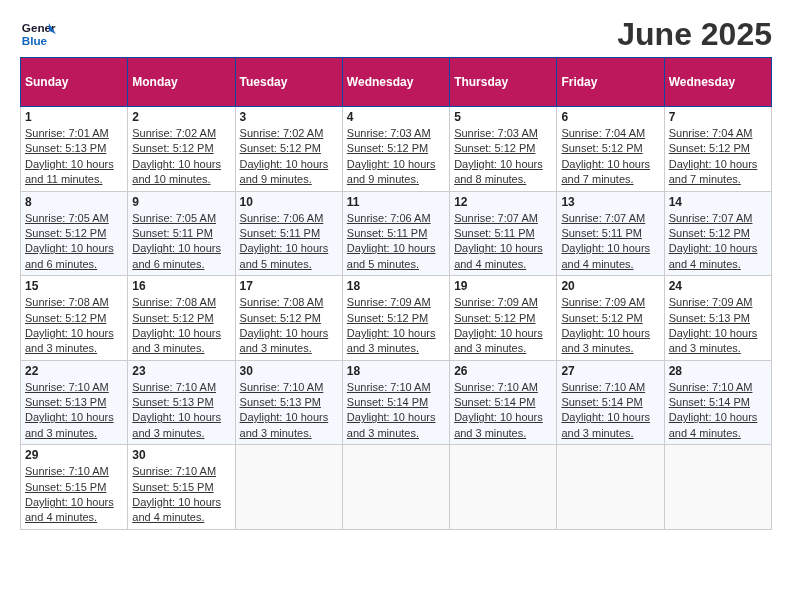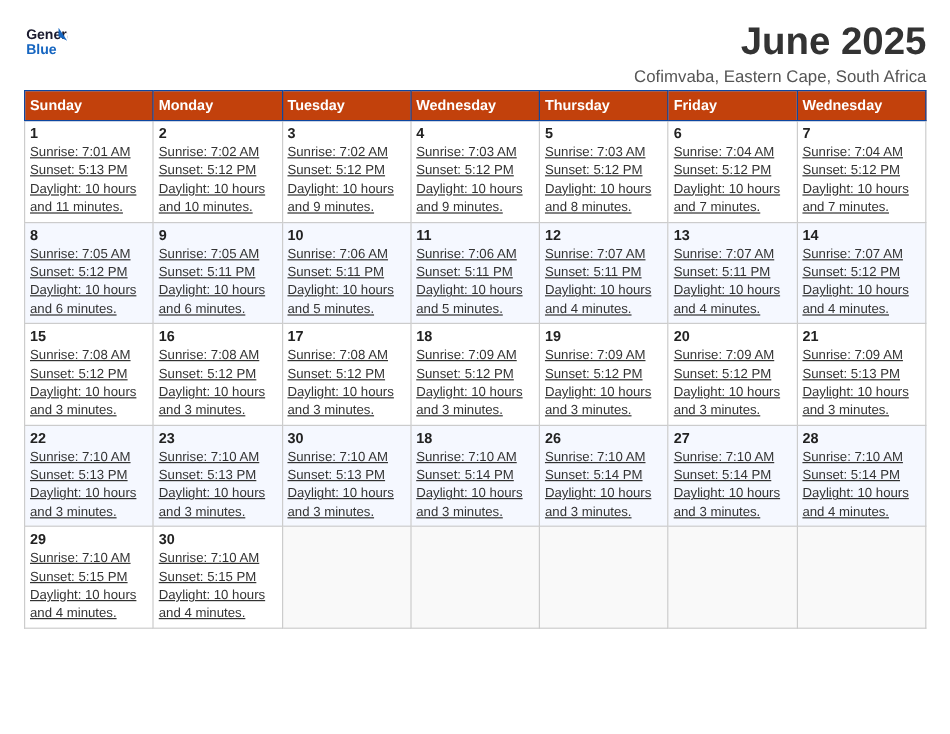--- a/index.html
+++ b/index.html
@@ -41,25 +41,25 @@
       font-size: 14px;
       color: #555;
       margin-top: 2px;
     }
     table {
       width: 100%;
       border-collapse: collapse;
       table-layout: fixed;
     }
     thead tr th {
-      background-color: #c2410c;
+      background-color: #be185d;
       color: #fff;
       font-size: 12px;
       font-weight: bold;
-      padding: 5px 4px;
+      padding: 17px 4px;
       text-align: left;
       border: 1px solid #0d47a1;
     }
     tbody tr td {
       border: 1px solid #ccc;
       vertical-align: top;
       padding: 3px 4px;
       font-size: 9.5px;
       color: #333;
       background: #fff;
@@ -95,21 +95,20 @@
   <div class="header-row">
     <div class="logo">
       <svg class="logo-icon" viewBox="0 0 40 40">
         <text x="2" y="18" font-size="13" font-weight="bold" fill="#1a1a2e">General</text>
         <text x="2" y="32" font-size="13" font-weight="bold" fill="#1565c0">Blue</text>
         <polygon points="32,8 40,20 32,16" fill="#1565c0"></polygon>
       </svg>
     </div>
     <div class="title-block">
       <div class="main-title">June 2025</div>
-      <div class="subtitle">Cofimvaba, Eastern Cape, South Africa</div>
     </div>
   </div>
 
   <table>
     <thead>
       <tr id="days-header">
           <th>Sunday</th>
           <th>Monday</th>
           <th>Tuesday</th>
           <th>Wednesday</th>
@@ -258,21 +257,21 @@
 and 3 minutes.</div>
           </td>
           <td>
             <span class="day-num">20</span>
             <div class="day-info">Sunrise: 7:09 AM
 Sunset: 5:12 PM
 Daylight: 10 hours
 and 3 minutes.</div>
           </td>
           <td>
-            <span class="day-num">21</span>
+            <span class="day-num">24</span>
             <div class="day-info">Sunrise: 7:09 AM
 Sunset: 5:13 PM
 Daylight: 10 hours
 and 3 minutes.</div>
           </td>
         </tr>
         <tr>
           <td>
             <span class="day-num">22</span>
             <div class="day-info">Sunrise: 7:10 AM

